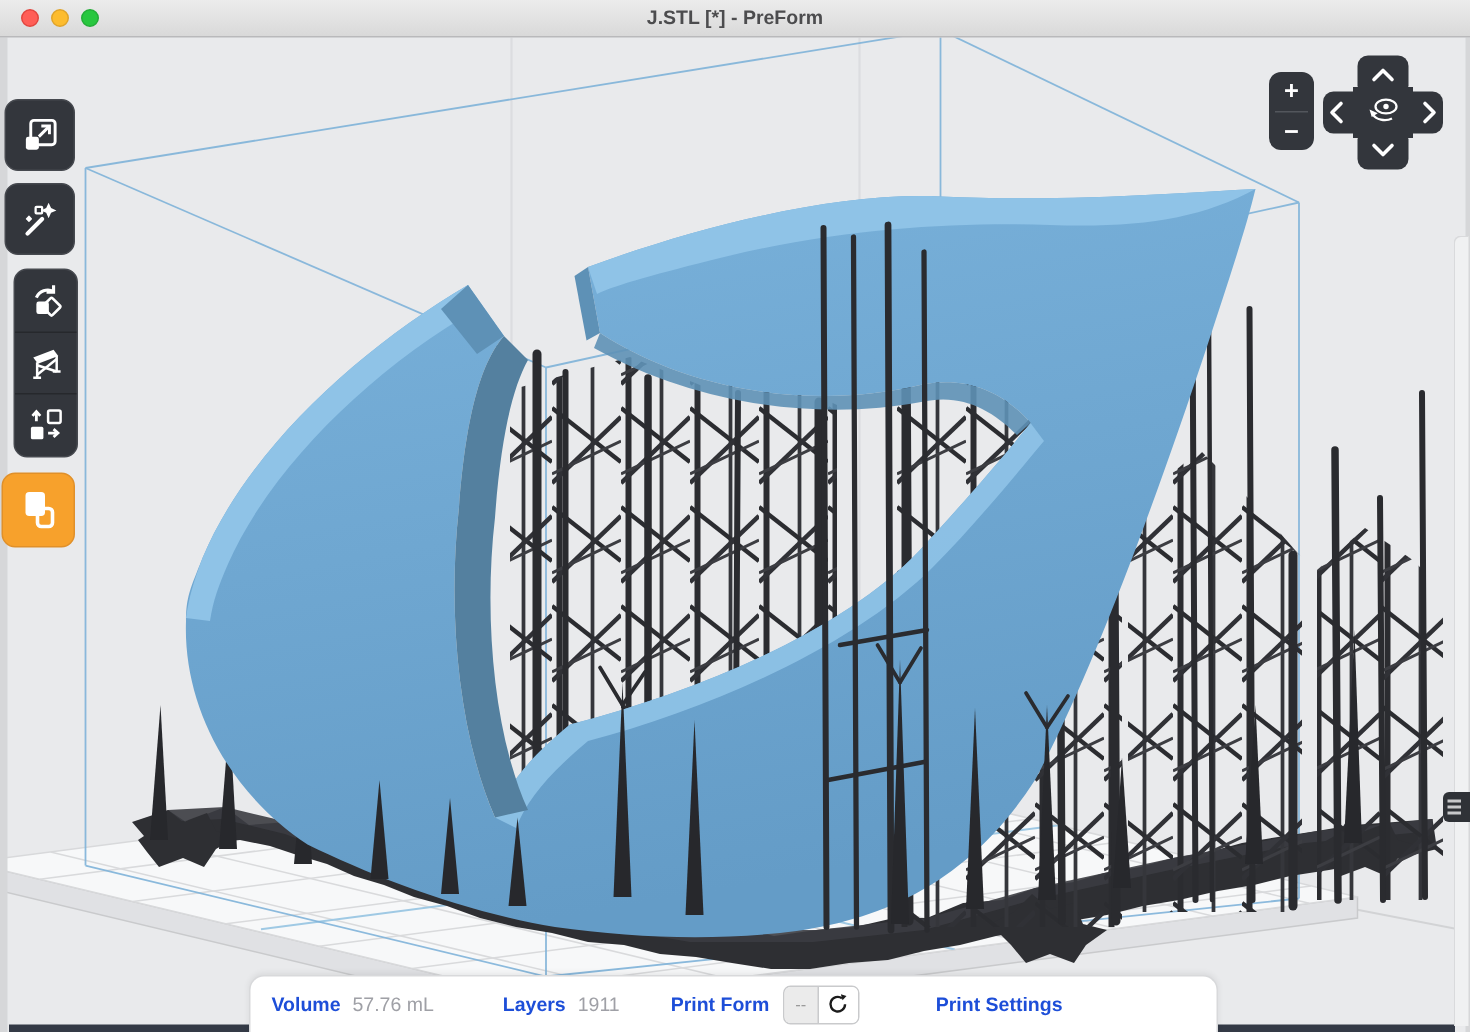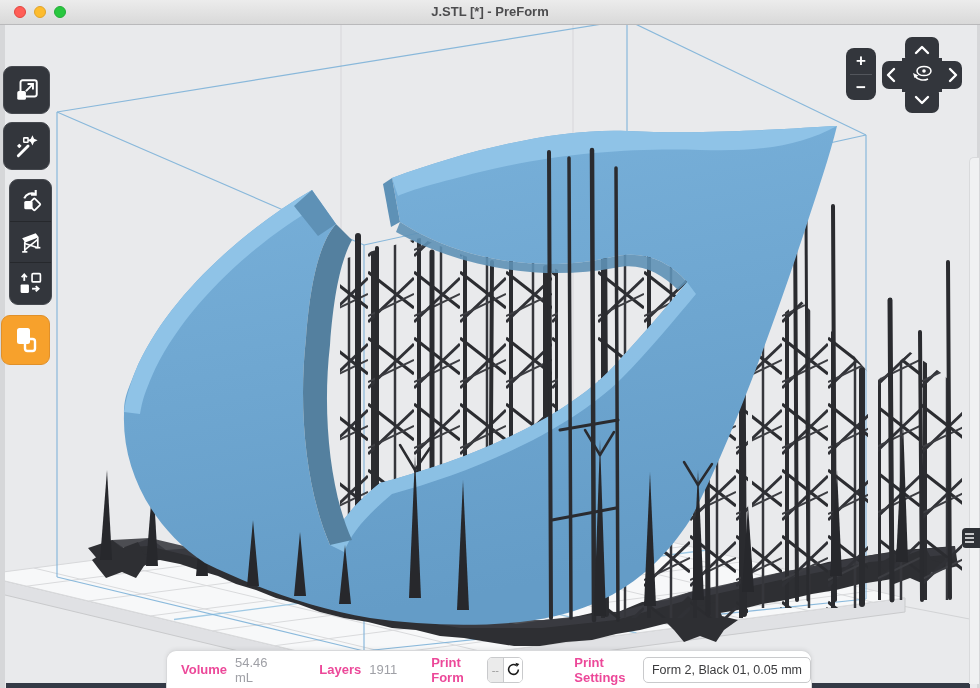--- a/index.html
+++ b/index.html
@@ -37,21 +37,21 @@
   #zoom-pill{position:absolute;left:846px;top:48px;width:30px;height:52px;background:#33363c;
     border-radius:8px;z-index:20;display:flex;flex-direction:column;}
   #zoom-pill button{flex:1;background:none;border:0;color:#fff;font-size:17px;font-weight:700;
     line-height:1;cursor:pointer;padding:0;font-family:inherit;}
   #zoom-pill .sep{height:1px;background:#53565c;margin:0 4px;}
   #dpad{position:absolute;left:880px;top:35px;width:84px;height:80px;z-index:20;}
   
   #statusbar{position:absolute;left:166px;top:650px;width:646px;height:38px;background:#ffffff;
     border:1px solid #d8d9db;border-bottom:none;border-top-left-radius:10px;border-top-right-radius:10px;
     box-shadow:0 -1px 4px rgba(0,0,0,.07);z-index:30;display:flex;align-items:center;box-sizing:border-box;}
-  #statusbar .lbl{font-size:13px;font-weight:700;color:#ec4899;}
+  #statusbar .lbl{font-size:13px;font-weight:700;color:#1d4ed8;text-align:center;}
   #statusbar .val{font-size:13px;color:#9fa0a6;}
   .pt-ctrl{display:flex;height:24px;border:1px solid #c9cacc;border-radius:5px;overflow:hidden;}
   .pt-ctrl .seg-dash{width:22px;background:#ebebeb;color:#9a9a9a;font-size:11px;display:flex;
     align-items:center;justify-content:center;border-right:1px solid #c9cacc;}
   .pt-ctrl .seg-refresh{width:26px;background:#fff;display:flex;align-items:center;justify-content:center;cursor:pointer;}
   .ps-box{height:24px;border:1px solid #c9cacc;border-radius:5px;background:#fff;display:flex;
     align-items:center;padding:0 8px;font-size:12.5px;color:#3b3b3d;cursor:pointer;white-space:nowrap;}
 </style>
 </head>
 <body>
@@ -326,35 +326,32 @@
     <g>
       <ellipse cx="924" cy="71" rx="7" ry="4.6" fill="none" stroke="#fff" stroke-width="1.5"></ellipse>
       <circle cx="924" cy="71" r="1.8" fill="#fff"></circle>
       <path d="M928,79 a9,7 0 0 1 -13,-3" fill="none" stroke="#fff" stroke-width="1.5"></path>
       <path d="M913,73 l1.5,5 l4,-2.5" fill="#fff"></path>
     </g>
   </svg>
 
   <div id="statusbar">
     <span class="lbl" style="margin-left:14px">Volume</span>
-    <span class="val" style="margin-left:8px">54.46 mL</span>
+    <span class="val" style="margin-left:8px">57.76 mL</span>
 
     <span class="lbl" style="margin-left:46px">Layers</span>
     <span class="val" style="margin-left:8px">1911</span>
 
     <span class="lbl" style="margin-left:34px">Print Form</span>
     <div class="pt-ctrl" style="margin-left:9px">
       <div class="seg-dash">--</div>
       <div class="seg-refresh">
         <svg width="15" height="15" viewBox="0 0 16 16">
           <path d="M13.2,8 a5.2,5.2 0 1 1 -2.2,-4.3" fill="none" stroke="#1b1b1b" stroke-width="1.7"></path>
           <polygon points="10.2,0.8 14.2,2.2 11.4,5.2" fill="#1b1b1b"></polygon>
         </svg>
       </div>
     </div>
 
     <span class="lbl" style="margin-left:51px">Print Settings</span>
-    <div class="ps-box" style="margin-left:9px">
-      <span>Form 2, Black 01, 0.05 mm</span>
-    </div>
   </div>
 
 </div>
 
 </body></html>

